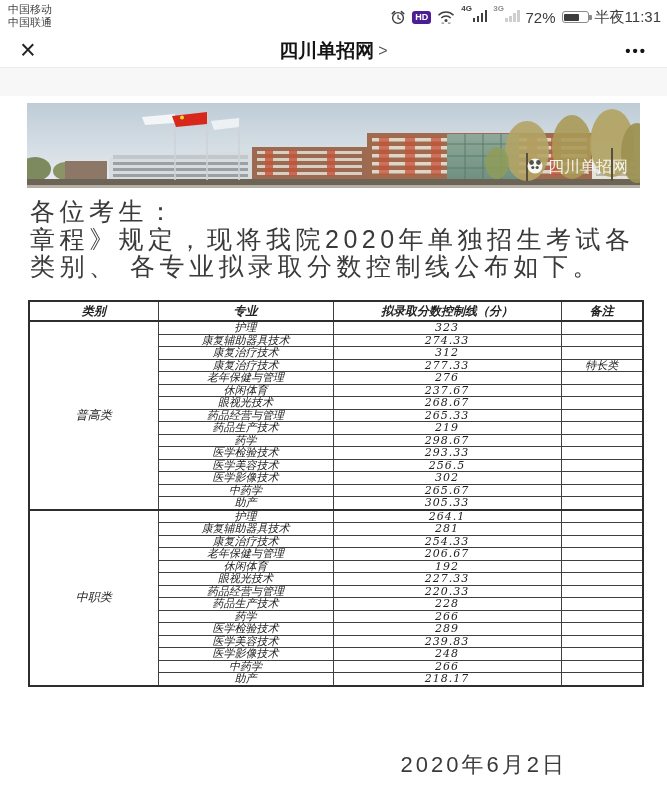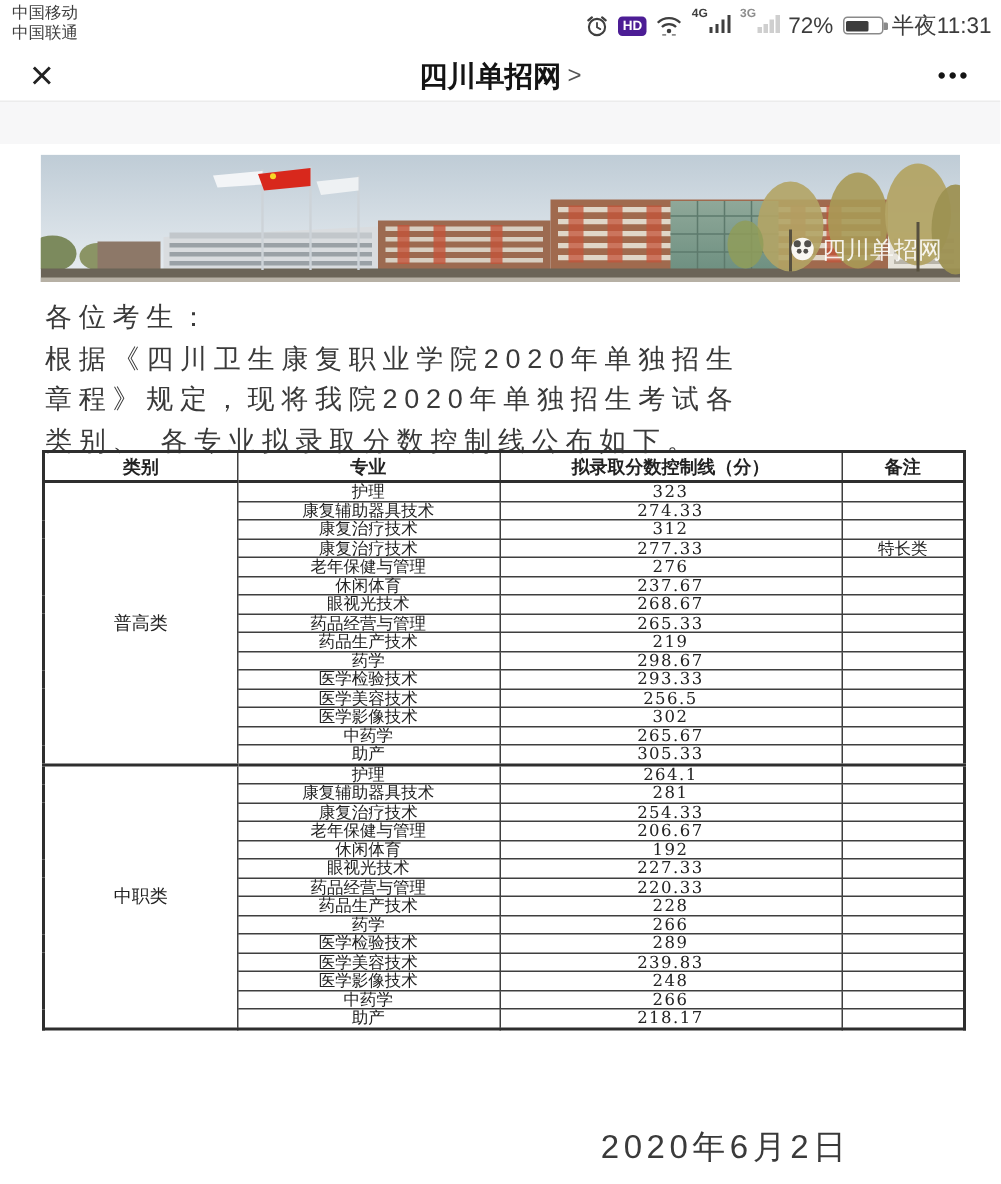--- a/index.html
+++ b/index.html
@@ -29,24 +29,24 @@
   .tb-close{position:absolute;left:20px;top:1px;font-size:27px;font-weight:300;color:#222;line-height:31px;cursor:pointer;}
   .tb-center{position:absolute;left:0;right:0;top:0;height:33px;display:flex;align-items:center;justify-content:center;gap:4px;cursor:pointer;}
   .tb-title{font-size:19px;font-weight:600;color:#141414;}
   .tb-chevron{font-size:16px;color:#555;font-weight:400;}
   .tb-more{position:absolute;right:20px;top:0;line-height:33px;font-size:15px;letter-spacing:2px;color:#141414;font-weight:bold;cursor:pointer;}
   
   .gray-band{position:absolute;top:68px;left:0;right:0;height:28px;background:#f7f7f8;}
   
   .banner{position:absolute;top:103px;left:27px;width:613px;height:85px;overflow:hidden;cursor:pointer;}
   
-  .article{position:absolute;top:198px;left:30px;width:612px;color:#3a3a3a;font-size:18px;letter-spacing:4.5px;line-height:27.5px;font-weight:500;}
+  .article{position:absolute;top:198px;left:30px;width:612px;color:#3a3a3a;font-size:25px;letter-spacing:4.5px;line-height:27.5px;font-weight:500;}
   .article div{white-space:nowrap;}
   
-  .score-table{position:absolute;top:300px;left:28px;width:614px;border-collapse:collapse;table-layout:fixed;color:#222;font-family:"DejaVu Serif","Liberation Serif",serif;border:2px solid #2e2e2e;}
+  .score-table{position:absolute;top:300px;left:28px;width:614px;border-collapse:collapse;table-layout:fixed;color:#222;font-family:"DejaVu Serif","Liberation Serif",serif;border:2px solid #2e2e2e;font-style:italic;}
   .score-table th{font-size:12px;font-weight:bold;height:18px;border:1px solid #3f3f3f;border-bottom:2px solid #2e2e2e;padding:0;}
   .score-table td{font-size:11px;height:11.4px;line-height:11.5px;text-align:center;border:1px solid #3f3f3f;padding:0;overflow:hidden;white-space:nowrap;}
   .score-table td.score{letter-spacing:1px;}
   .score-table tr.sec td{border-top:2px solid #2e2e2e;}
   .score-table td.cat{font-size:12px;}
   
   .date{position:absolute;top:750px;right:100px;font-size:22px;letter-spacing:3px;color:#3a3a3a;}
 </style>
 </head>
 <body>
@@ -203,21 +203,20 @@
       <circle cx="511.5" cy="59.5" r="2.4" fill="#4a4a4a"></circle>
       <circle cx="505.8" cy="64.5" r="1.6" fill="#4a4a4a"></circle>
       <circle cx="510.2" cy="64.5" r="1.6" fill="#4a4a4a"></circle>
     </g>
     <text x="521" y="69" font-size="16" fill="#ffffff" opacity="0.88">四川单招网</text>
   </svg>
 </div>
 
 <div class="article">
   <div>各位考生：</div>
-  <div>根据《四川卫生康复职业学院2020年单独招生</div>
   <div>章程》规定，现将我院2020年单独招生考试各</div>
   <div>类别、 各专业拟录取分数控制线公布如下。</div>
 </div>
 
 <table class="score-table">
   <colgroup>
     <col style="width:129px">
       <col style="width:175px">
       <col style="width:228px">
       <col style="width:82px">

